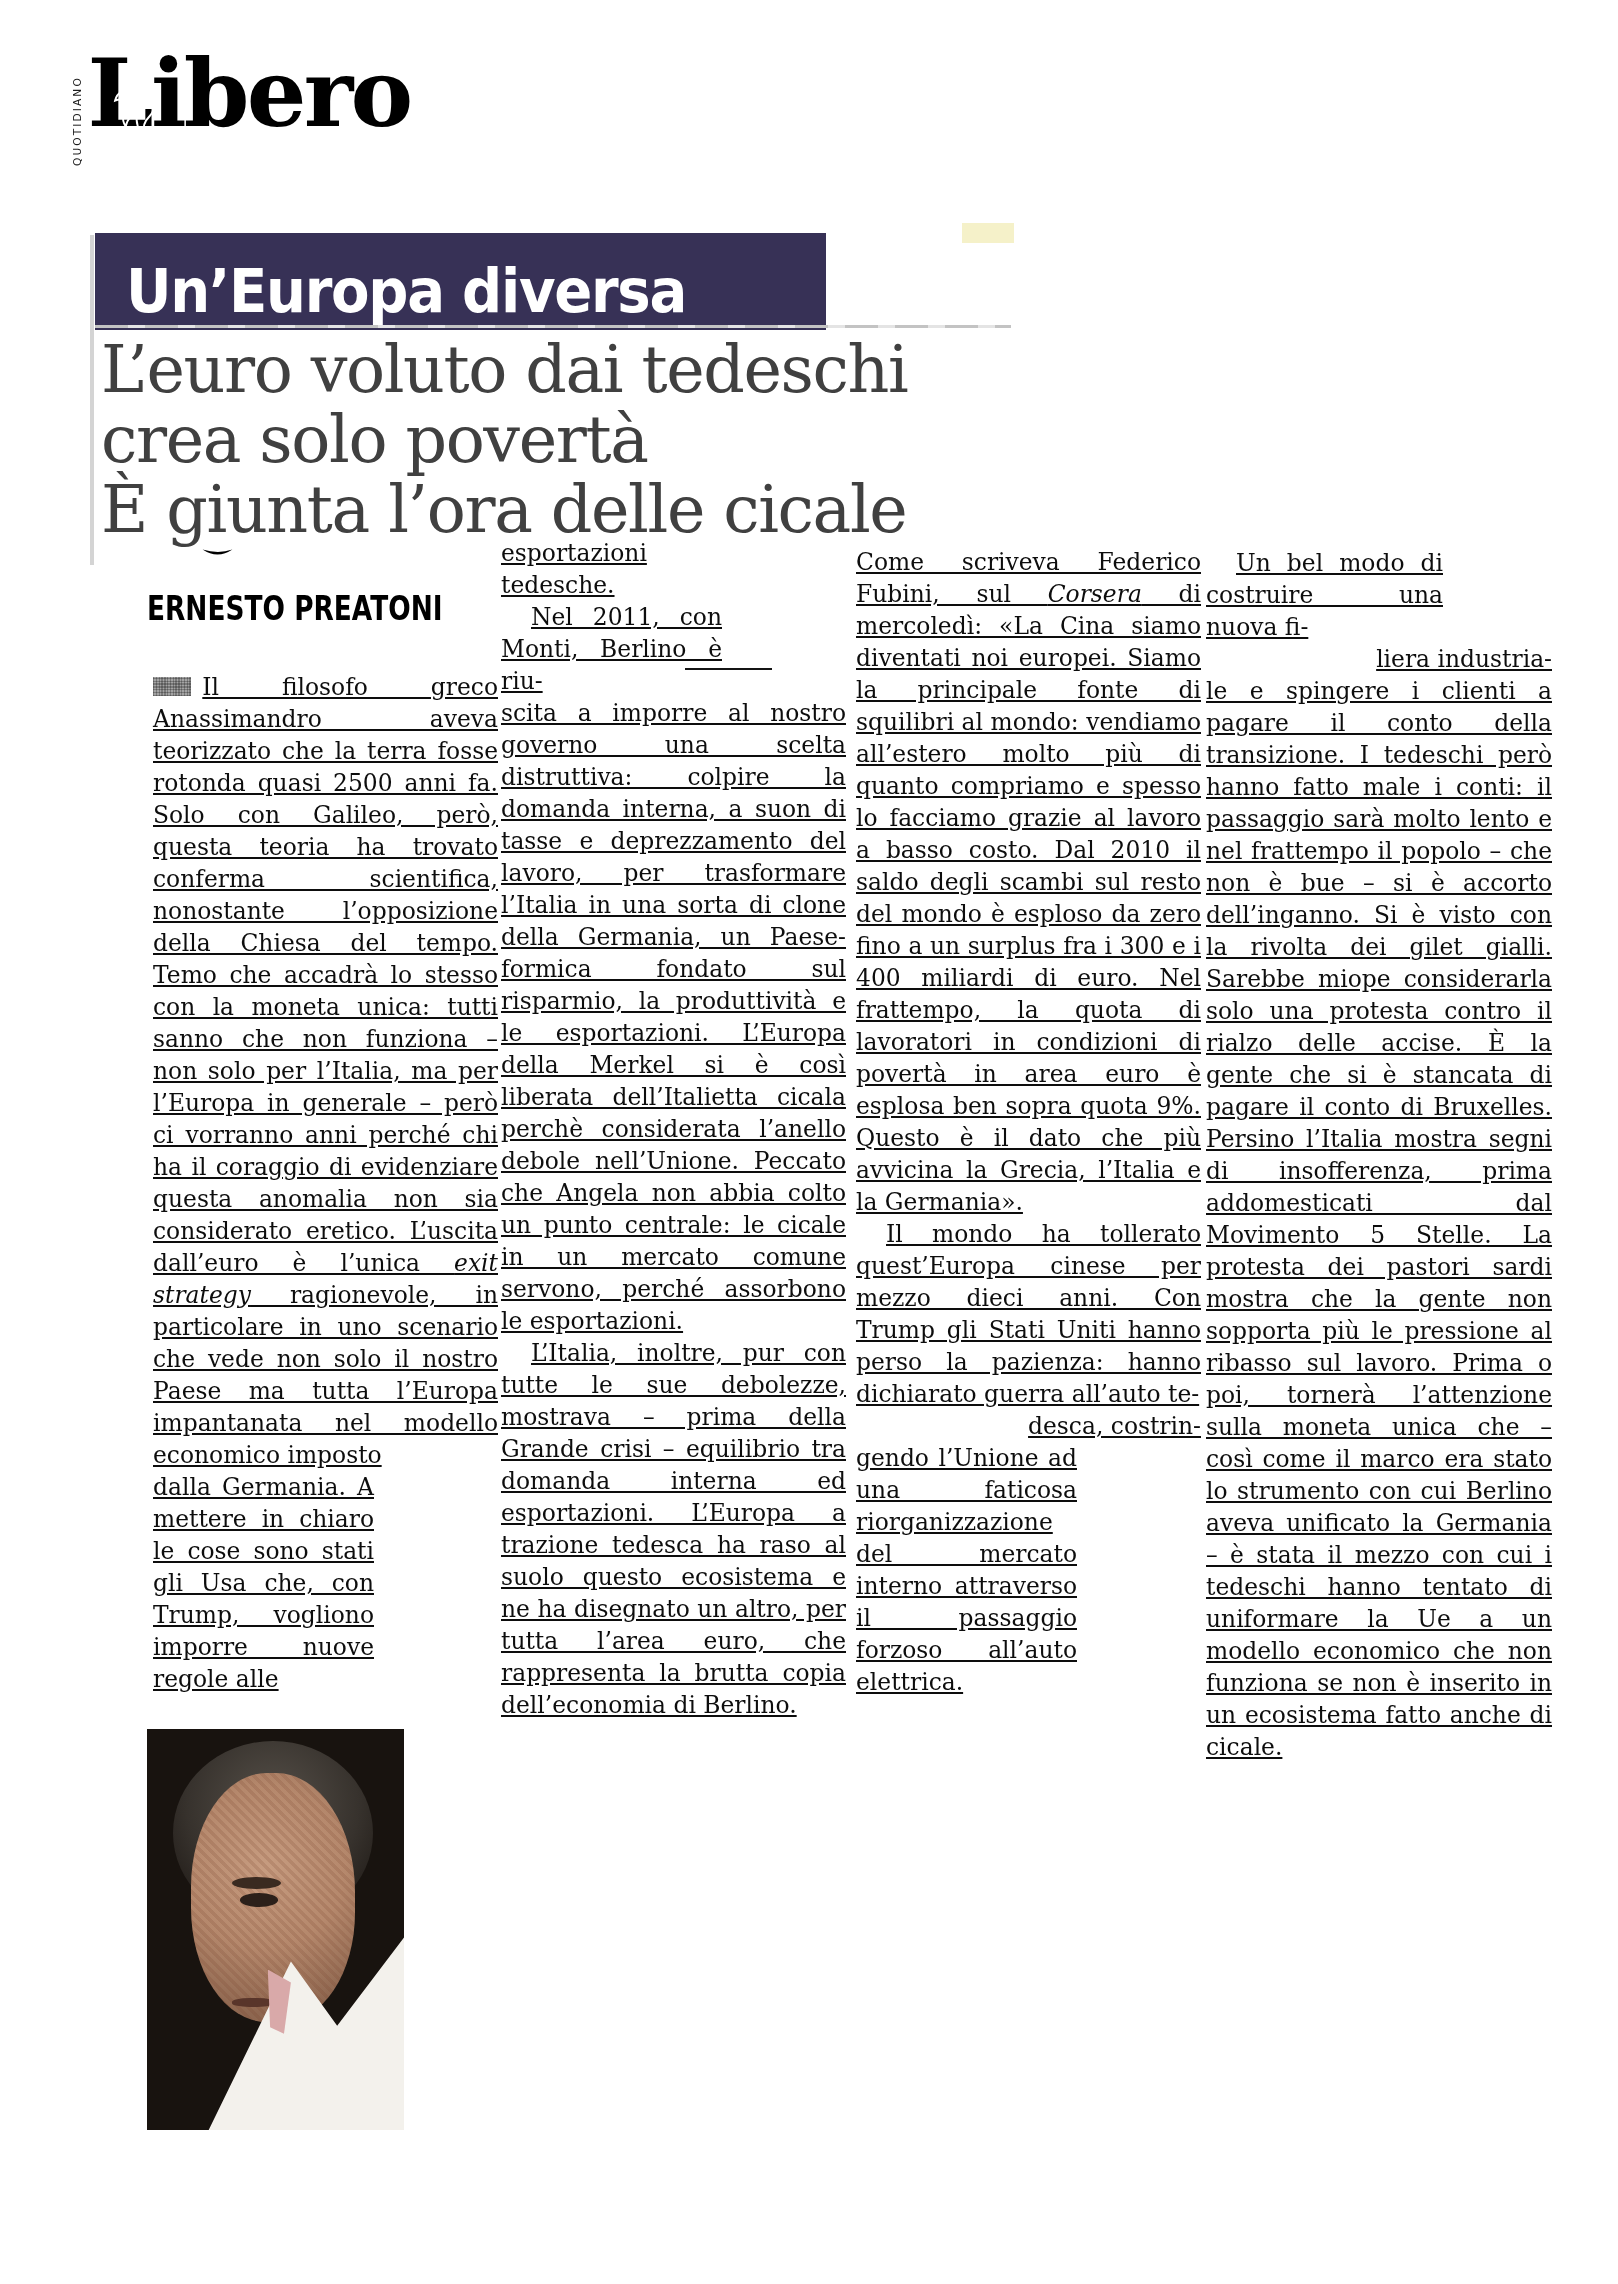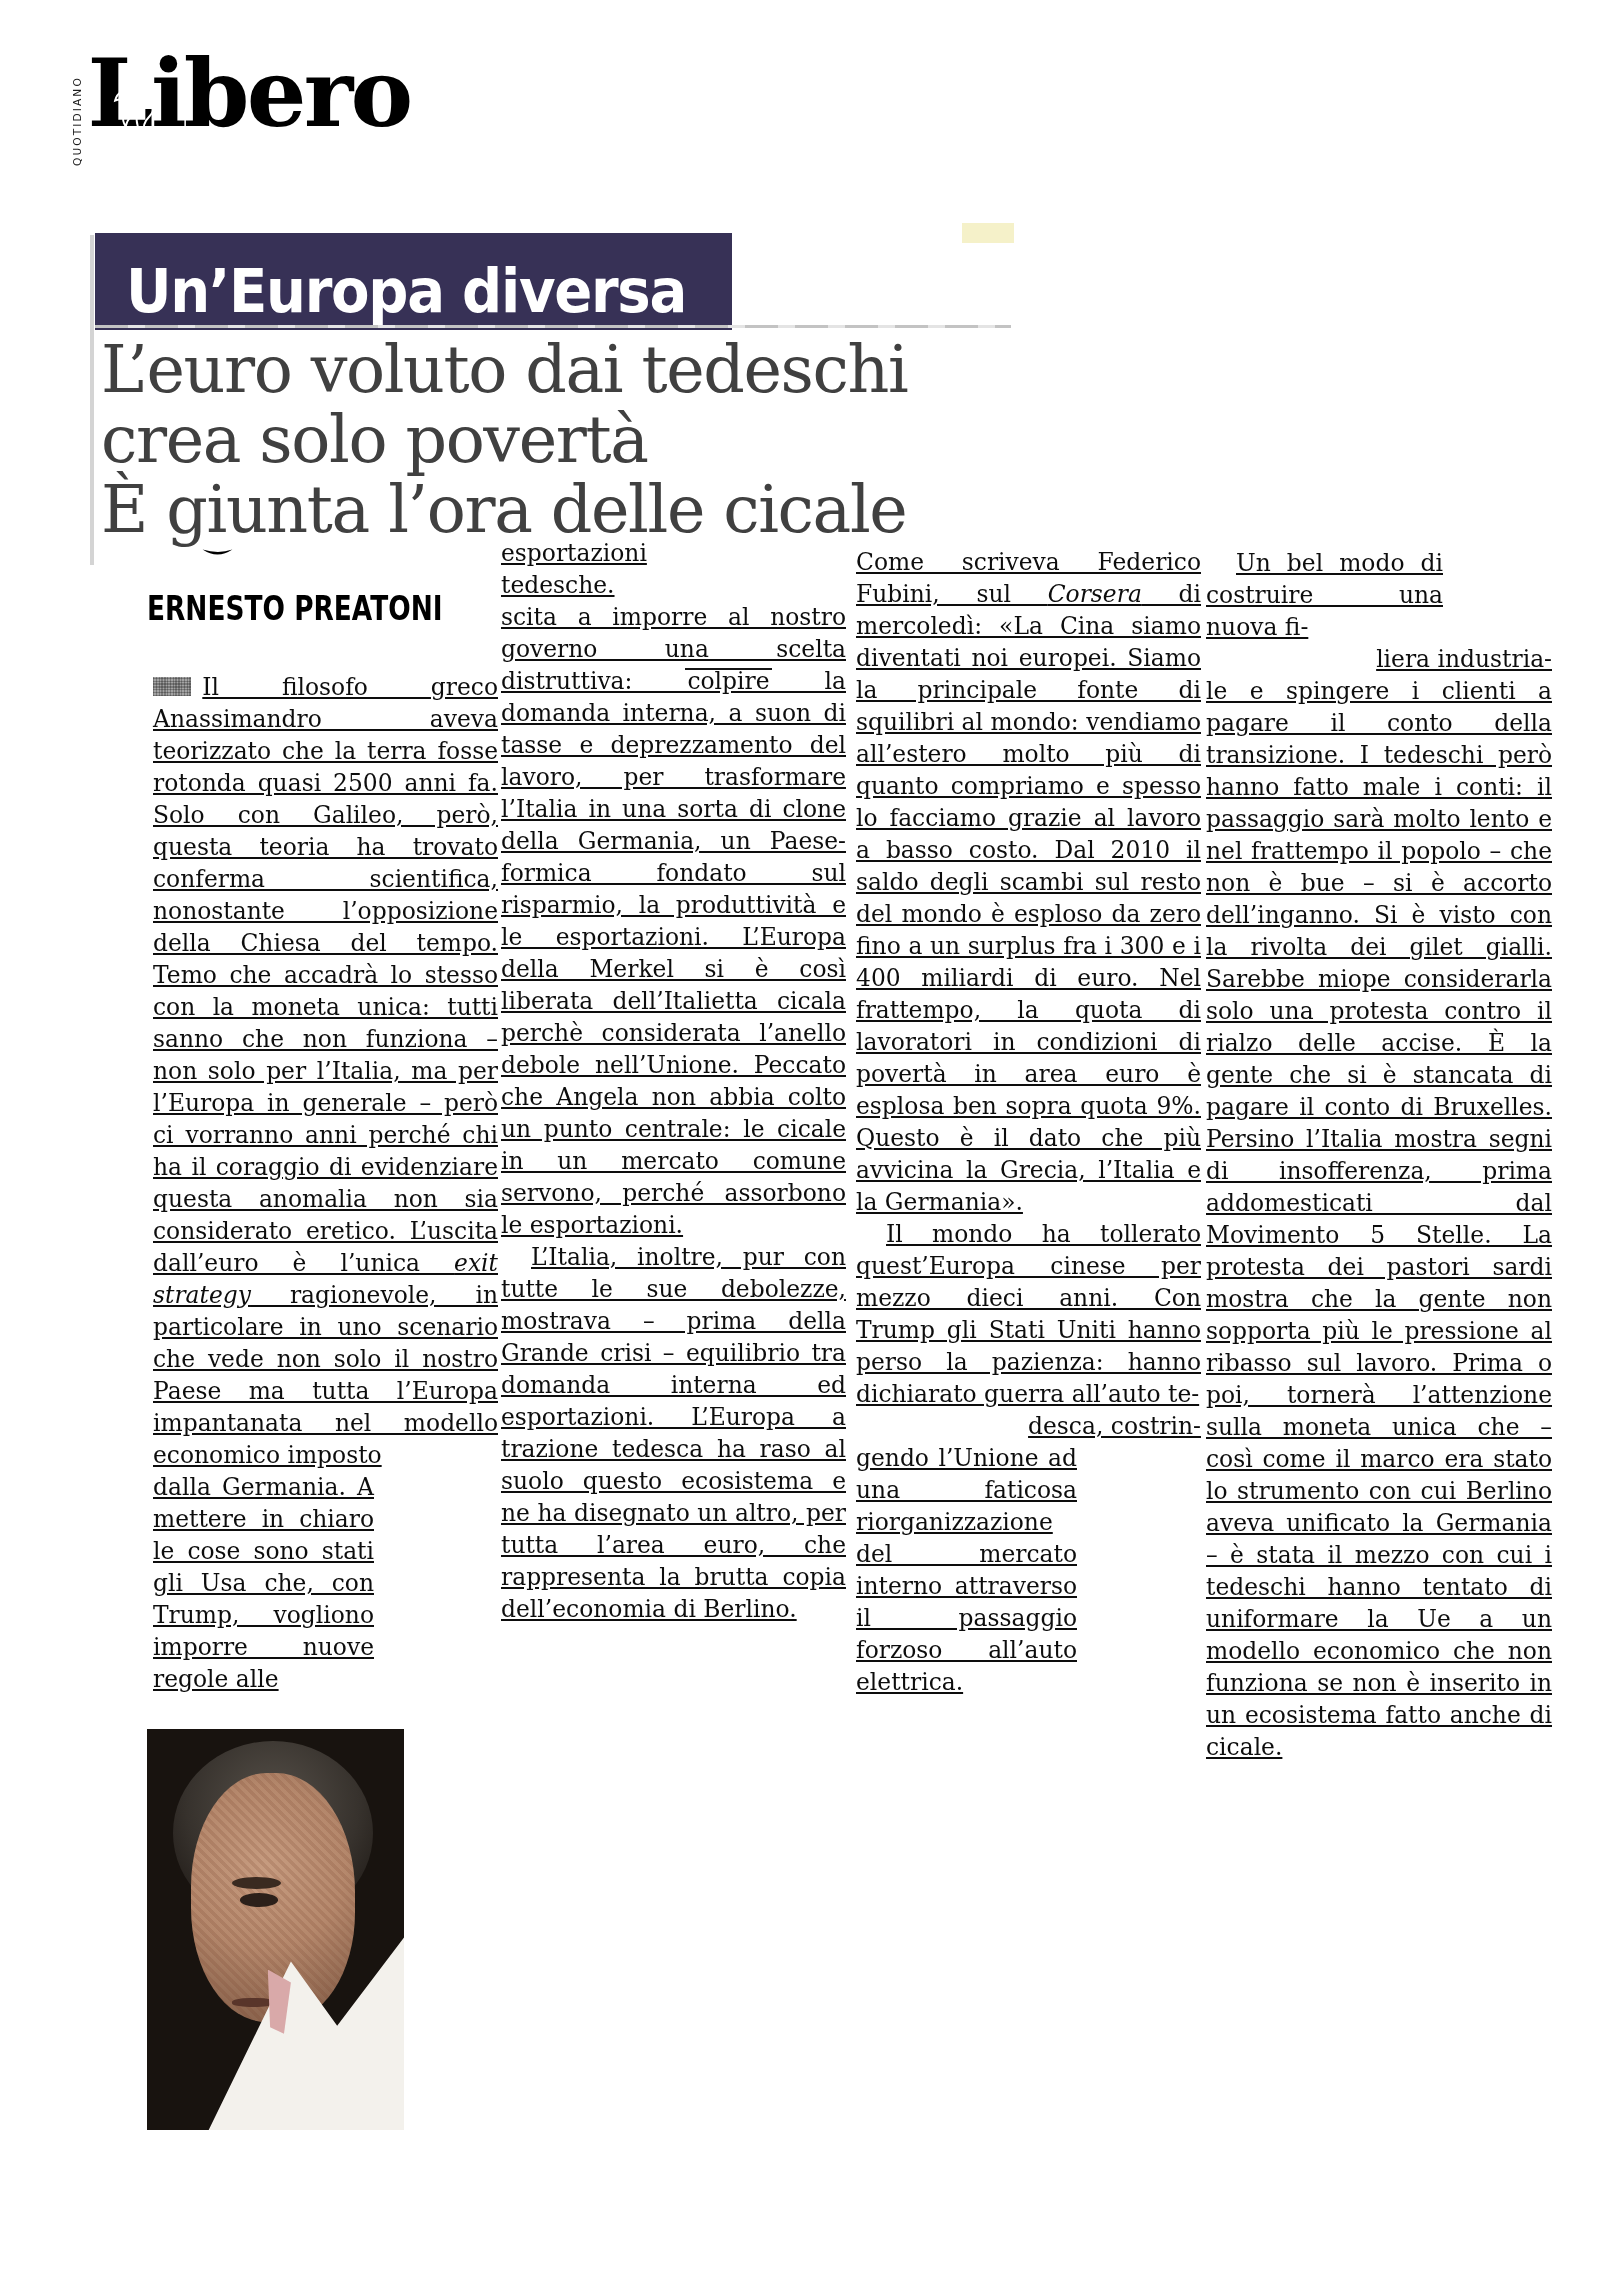--- a/index.html
+++ b/index.html
@@ -9,21 +9,21 @@
   
   .masthead{position:absolute;left:72px;top:44px;width:496px;height:128px;}
   .quotidiano{position:absolute;left:-1.4px;top:24px;font-family:"DejaVu Sans","Liberation Sans",sans-serif;
         font-size:10.6px;letter-spacing:2.1px;color:#1a1a1a;writing-mode:vertical-rl;transform:rotate(180deg);
         height:106px;text-align:center;}
   .masthead-title{position:absolute;left:15.6px;top:0;font-family:"DejaVu Serif","Liberation Serif",serif;
         font-weight:bold;font-size:94px;line-height:99px;letter-spacing:-2.8px;color:#000;}
   .pegasus{position:absolute;left:28px;top:20px;width:61px;height:77px;pointer-events:none;}
 
   
-  .kicker{position:absolute;left:95px;top:233px;width:637px;height:97px;background:#373156;}
+  .kicker{position:absolute;left:95px;top:233px;width:731px;height:97px;background:#373156;}
   .kicker-label{position:absolute;left:31px;bottom:4.3px;color:#ffffff;
         font-family:"DejaVu Sans","Liberation Sans",sans-serif;font-weight:bold;font-size:61px;
         transform:scaleX(.92);transform-origin:left bottom;letter-spacing:-1.4px;white-space:nowrap;}
   .yellow-patch{position:absolute;left:962px;top:223px;width:52px;height:20px;background:#f5f1c9;}
   .scan-underline{position:absolute;left:95px;top:325px;width:916px;height:2.8px;
         background:repeating-linear-gradient(90deg,#c3c3c3 0 33px,#e4e4e4 33px 50px);}
   .scan-edge{position:absolute;left:90px;top:235px;width:3.5px;height:330px;background:#d4d4d4;}
 
   
   .headline{position:absolute;left:101px;top:335px;width:1064px;font-weight:normal;
@@ -113,20 +113,21 @@
     <span class="author">ERNESTO PREATONI</span>
   </div>
 
   <div class="col col1">
     <p><span class="bullet"></span><span>Il filosofo greco Anassimandro aveva teorizzato che la terra fosse rotonda quasi 2500 anni fa. Solo con Galileo, però, questa teoria ha trovato conferma scientifica, nonostante l’opposizione della Chiesa del tempo. Temo che accadrà lo stesso con la moneta unica: tutti sanno che non funziona – non solo per l’Italia, ma per l’Europa in generale – però ci vorranno anni perché chi ha il coraggio di evidenziare questa anomalia non sia considerato eretico. L’uscita dall’euro è l’unica </span><span class="em">exit strategy</span><span> ragionevole, in particolare in uno scenario che vede non solo il nostro Paese ma tutta l’Europa impantanata nel modello economico imposto</span></p>
     <p class="narrow c1-narrow">dalla Germania. A mettere in chiaro le cose sono stati gli Usa che, con Trump, vogliono imporre nuove regole alle</p>
   </div>
 
   <div class="col col2">
     <p class="narrow c2-narrow">esportazioni tedesche.</p>
+    <p class="narrow c2-narrow indent">Nel 2011, con Monti, Berlino è riu-</p>
     <p>scita a imporre al nostro governo una scelta distruttiva: colpire la domanda interna, a suon di tasse e deprezzamento del lavoro, per trasformare l’Italia in una sorta di clone della Germania, un Paese-formica fondato sul risparmio, la produttività e le esportazioni. L’Europa della Merkel si è così liberata dell’Italietta cicala perchè considerata l’anello debole nell’Unione. Peccato che Angela non abbia colto un punto centrale: le cicale in un mercato comune servono, perché assorbono le esportazioni.</p>
     <p class="indent">L’Italia, inoltre, pur con tutte le sue debolezze, mostrava – prima della Grande crisi – equilibrio tra domanda interna ed esportazioni. L’Europa a trazione tedesca ha raso al suolo questo ecosistema e ne ha disegnato un altro, per tutta l’area euro, che rappresenta la brutta copia dell’economia di Berlino.</p>
   </div>
   <div class="body-rule"></div>
 
   <div class="col col3">
     <p><span>Come scriveva Federico Fubini, sul </span><span class="em">Corsera</span><span> di mercoledì: «La Cina siamo diventati noi europei. Siamo la principale fonte di squilibri al mondo: vendiamo all’estero molto più di quanto compriamo e spesso lo facciamo grazie al lavoro a basso costo. Dal 2010 il saldo degli scambi sul resto del mondo è esploso da zero fino a un surplus fra i 300 e i 400 miliardi di euro. Nel frattempo, la quota di lavoratori in condizioni di povertà in area euro è esplosa ben sopra quota 9%. Questo è il dato che più avvicina la Grecia, l’Italia e la Germania».</span></p>
     <p class="indent">Il mondo ha tollerato quest’Europa cinese per mezzo dieci anni. Con Trump gli Stati Uniti hanno perso la pazienza: hanno dichiarato guerra all’auto te-</p>
     <p class="right-line">desca, costrin-</p>
     <p class="narrow c3-narrow">gendo l’Unione ad una faticosa riorganizzazione del mercato interno attraverso il passaggio forzoso all’auto elettrica.</p>

